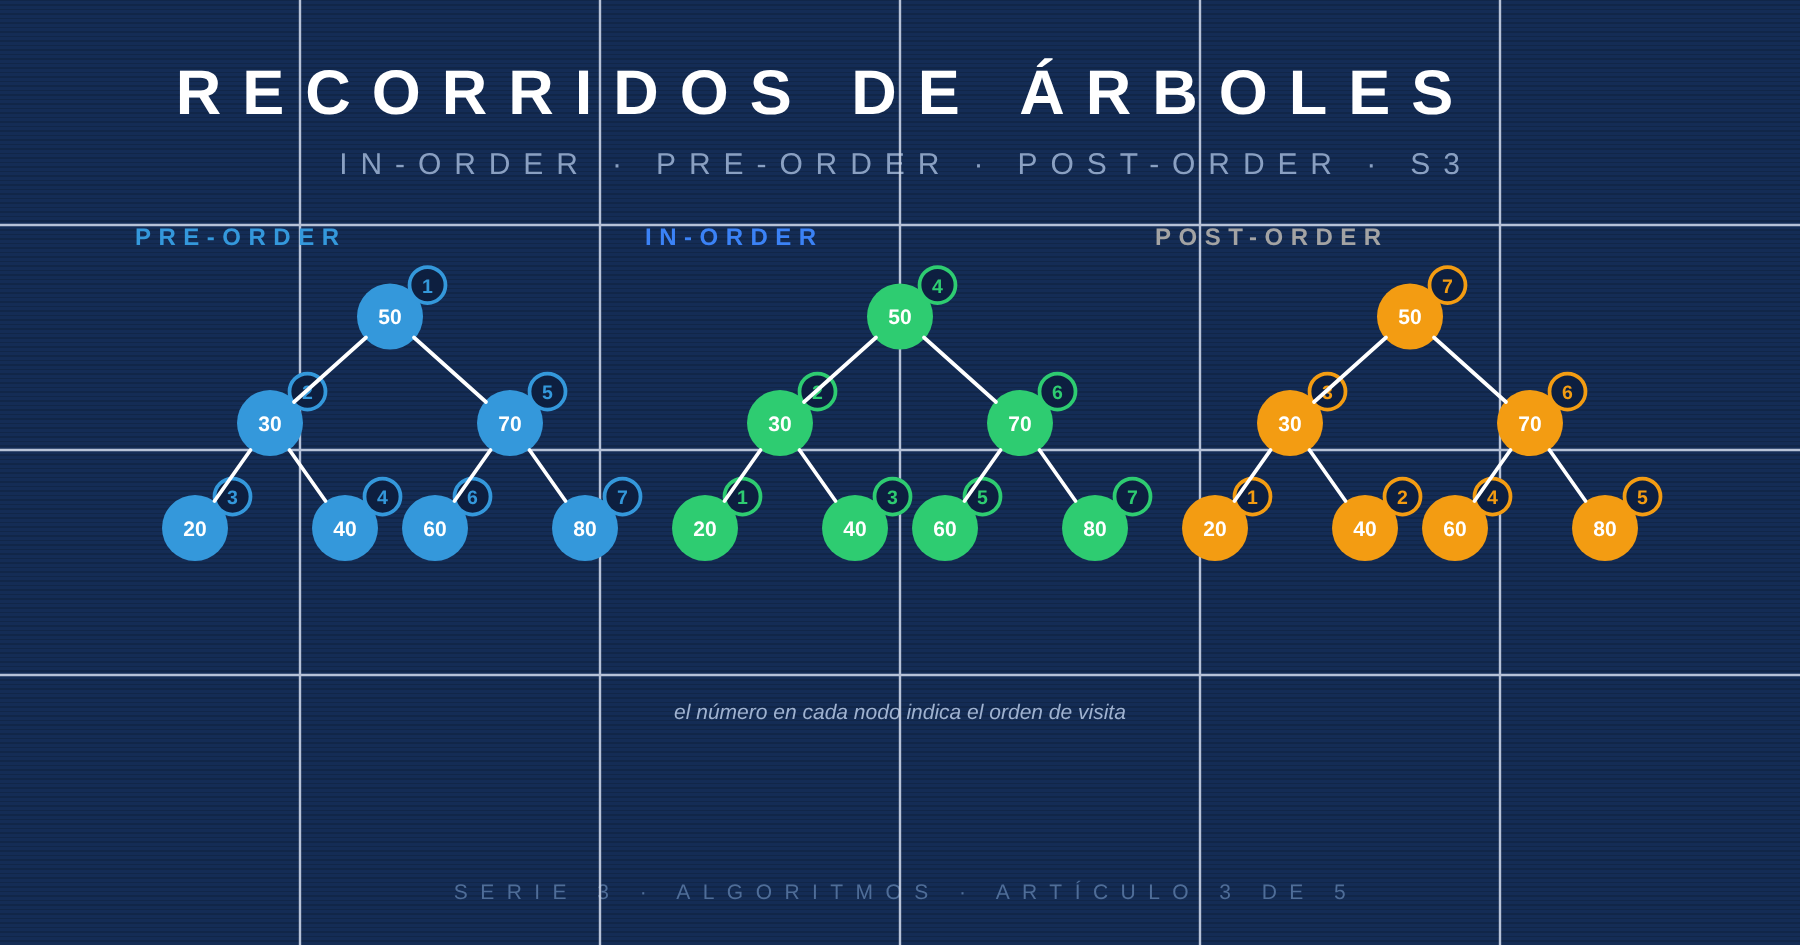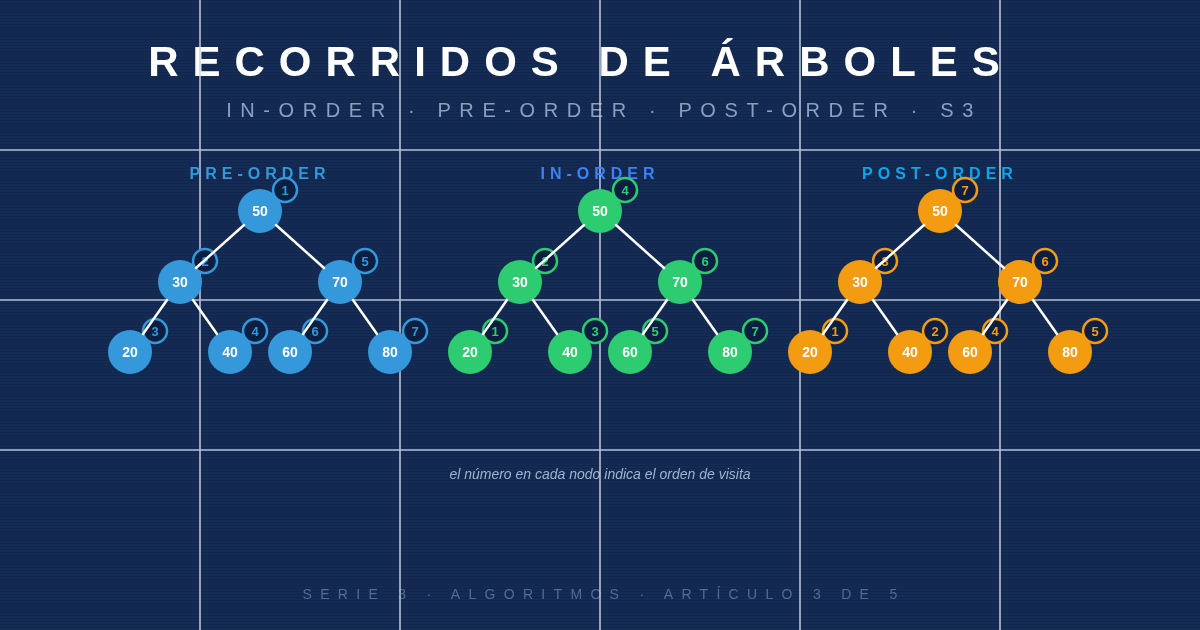--- a/index.html
+++ b/index.html
@@ -5,40 +5,40 @@
   html, body { margin: 0; padding: 0; }
   body {
     width: 1200px; height: 630px; overflow: hidden; position: relative;
     background-color: #12294f;
     background-image: repeating-linear-gradient(to bottom, #112648 0px, #112648 1px, #142c55 1px, #142c55 3px);
     font-family: "Liberation Sans", sans-serif;
   }
   .title {
     position: absolute; left: 0; top: 38px; width: 1086px; text-align: center;
     color: #ffffff; font-weight: bold; font-size: 42px; letter-spacing: 14px;
-    padding-left: 14px; box-sizing: border-box; z-index: 1; margin-left: 31px;
+    padding-left: 14px; box-sizing: border-box; z-index: 1;
   }
   .subtitle {
     position: absolute; left: 0; top: 99px; width: 1200px; text-align: center;
     color: #8aa0c2; font-size: 20px; letter-spacing: 8.6px;
     padding-left: 8px; box-sizing: border-box; z-index: 1;
   }
   .caption {
     position: absolute; left: 0; top: 466px; width: 1200px; text-align: center;
     color: #9fb2d0; font-size: 14px; font-style: italic; z-index: 1;
   }
   .footer {
     position: absolute; left: 0; top: 586px; width: 1200px; text-align: center;
     color: #4f6d98; font-size: 14px; letter-spacing: 8.3px;
     padding-left: 8px; box-sizing: border-box; z-index: 1;
   }
   .grid { position: absolute; left: 0; top: 0; width: 1200px; height: 630px; z-index: 2; pointer-events: none; }
   .trees { position: absolute; left: 0; top: 0; width: 1200px; height: 630px; z-index: 3; }
   .panel-label {
-    position: absolute; top: 165px; width: 340px; text-align: center;
+    position: absolute; top: 150px; width: 340px; 
     font-weight: bold; font-size: 16px; letter-spacing: 5px; z-index: 2;
   }
   .node-val { font-family: "Liberation Sans", sans-serif; font-weight: bold; font-size: 14px; fill: #ffffff; }
   .badge-val { font-family: "Liberation Sans", sans-serif; font-weight: bold; font-size: 13px; }
 </style>
 </head>
 <body>
 
 <div class="title">RECORRIDOS DE ÁRBOLES</div>
 <div class="subtitle">IN-ORDER · PRE-ORDER · POST-ORDER · S3</div>
@@ -54,21 +54,21 @@
     <line x1="0" y1="300" x2="1200" y2="300"></line>
     <line x1="0" y1="450" x2="1200" y2="450"></line>
   </g>
 </svg>
 
 <div class="caption">el número en cada nodo indica el orden de visita</div>
 <div class="footer">SERIE 3 · ALGORITMOS · ARTÍCULO 3 DE 5</div>
 
 <div class="panel-label" style="left:90px; color:#3498db;">PRE-ORDER</div>
 <div class="panel-label" style="left:430px; color:#3b82f6;">IN-ORDER</div>
-<div class="panel-label" style="left:770px; color:#0ea5e9;">POST-ORDER</div>
+<div class="panel-label" style="left:770px; color:#a3a3a3;">POST-ORDER</div>
 
 <svg class="trees" width="1200" height="630" viewBox="0 0 1200 630">
 
   <g transform="translate(0,0)">
     <g>
       <circle cx="260" cy="211" r="22" fill="#3498db"></circle>
       <text class="node-val" x="260" y="216" text-anchor="middle">50</text>
       <circle cx="285" cy="190" r="12" fill="#0d1f40" stroke="#3498db" stroke-width="2.5"></circle>
       <text class="badge-val" x="285" y="195" text-anchor="middle" fill="#3498db">1</text>
     </g>

